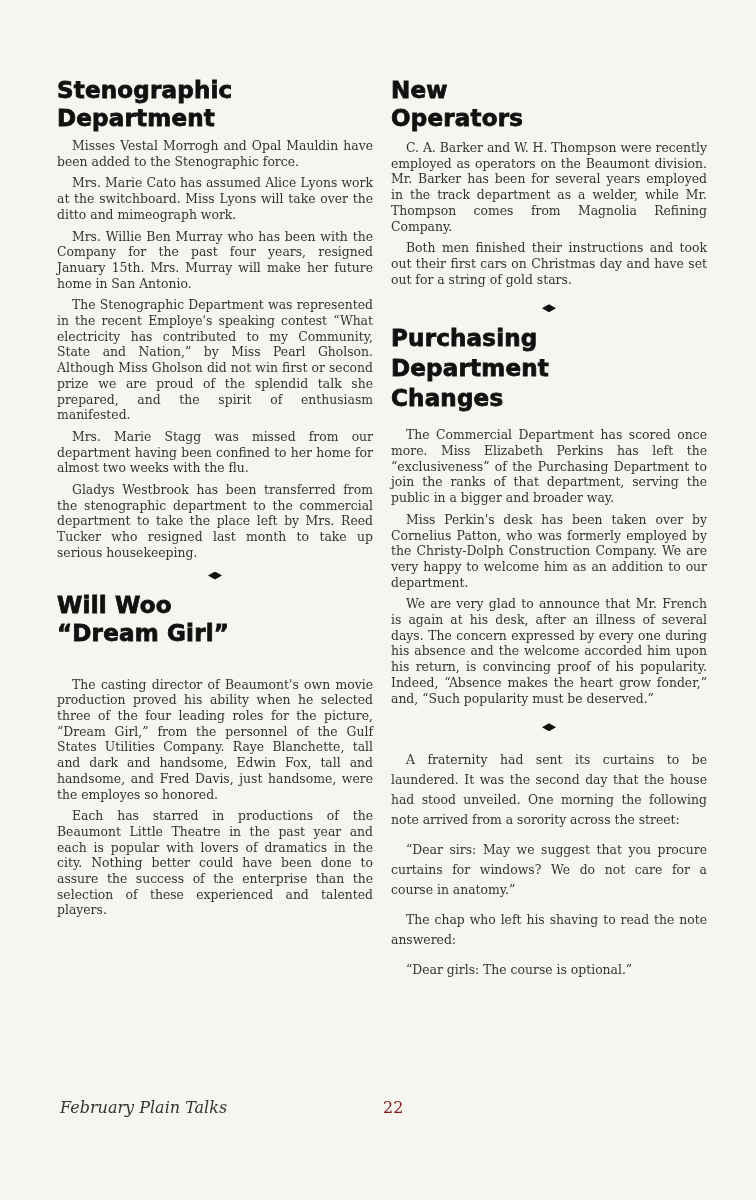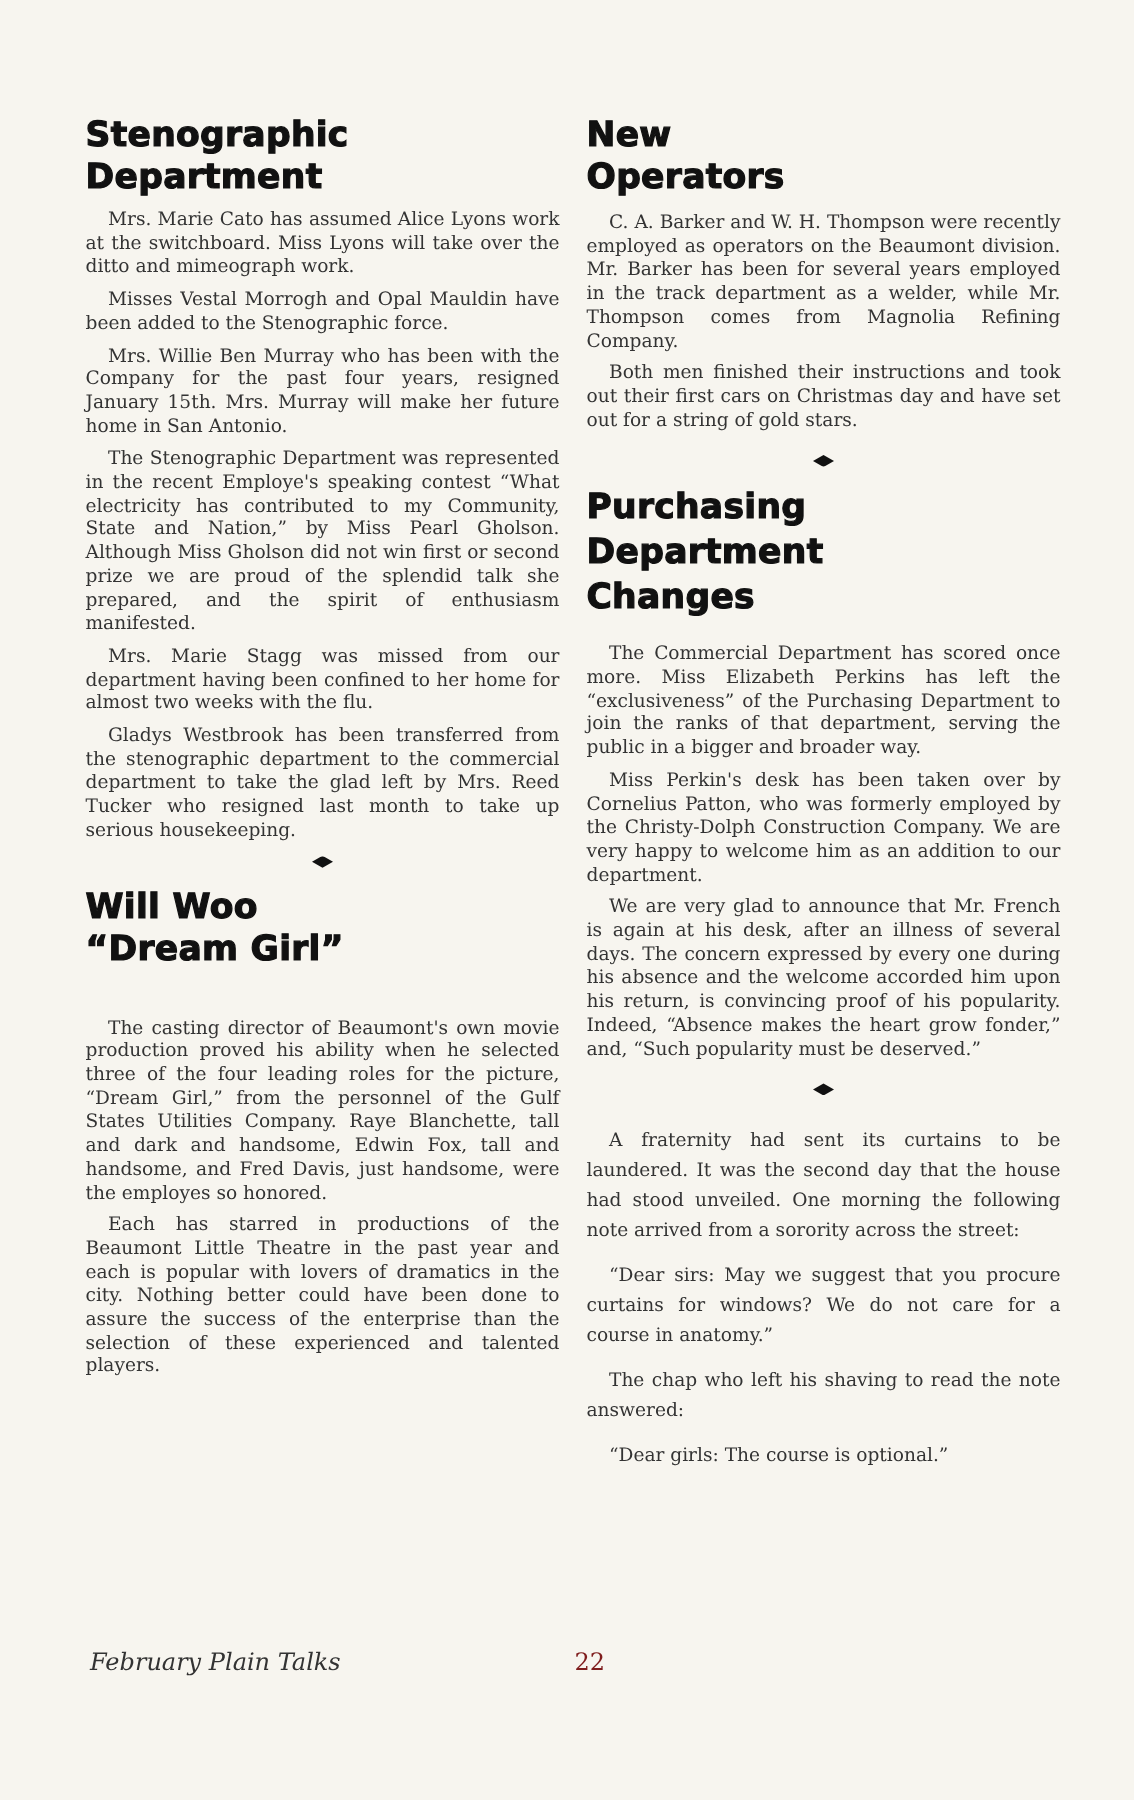--- a/index.html
+++ b/index.html
@@ -68,26 +68,26 @@
 <body>
 
 <div class="page">
 
   <div class="col left">
     <article>
       <h2 class="headline">
         <span>Stenographic</span><br>
         <span>Department</span>
       </h2>
+      <p class="body">Misses Vestal Morrogh and Opal Mauldin have been added to the Stenographic force.</p>
       <p class="body">Mrs. Marie Cato has assumed Alice Lyons work at the switchboard. Miss Lyons will take over the ditto and mimeograph work.</p>
-      <p class="body">Misses Vestal Morrogh and Opal Mauldin have been added to the Stenographic force.</p>
       <p class="body">Mrs. Willie Ben Murray who has been with the Company for the past four years, resigned January 15th. Mrs. Murray will make her future home in San Antonio.</p>
       <p class="body">The Stenographic Department was represented in the recent Employe's speaking contest “What electricity has contributed to my Community, State and Nation,” by Miss Pearl Gholson. Although Miss Gholson did not win first or second prize we are proud of the splendid talk she prepared, and the spirit of enthusiasm manifested.</p>
       <p class="body">Mrs. Marie Stagg was missed from our department having been confined to her home for almost two weeks with the flu.</p>
-      <p class="body tight">Gladys Westbrook has been transferred from the stenographic department to the commercial department to take the glad left by Mrs. Reed Tucker who resigned last month to take up serious housekeeping.</p>
+      <p class="body tight">Gladys Westbrook has been transferred from the stenographic department to the commercial department to take the place left by Mrs. Reed Tucker who resigned last month to take up serious housekeeping.</p>
     </article>
 
     <div class="dinkus"><span></span></div>
 
     <article>
       <h2 class="headline" style="margin-bottom:30px;">
         <span>Will Woo</span><br>
         <span>“Dream Girl”</span>
       </h2>
       <p class="body">The casting director of Beaumont's own movie production proved his ability when he selected three of the four leading roles for the picture, “Dream Girl,” from the personnel of the Gulf States Utilities Company. Raye Blanchette, tall and dark and handsome, Edwin Fox, tall and handsome, and Fred Davis, just handsome, were the employes so honored.</p>

